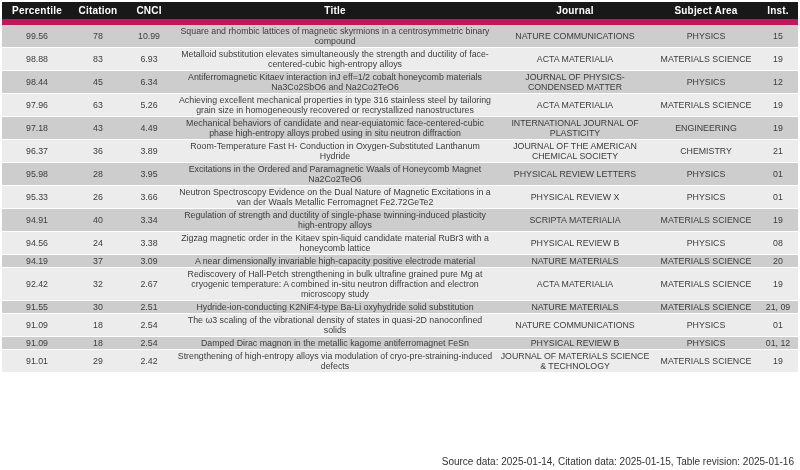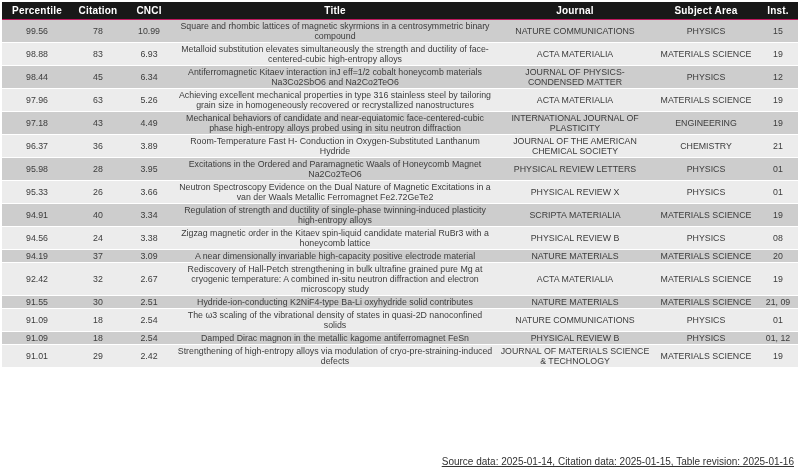--- a/index.html
+++ b/index.html
@@ -22,21 +22,21 @@
     table-layout: fixed;
     width: 796px;
   }
   table.pub-table th {
     background: #181818;
     color: #ffffff;
     font-size: 10px;
     font-weight: bold;
     padding: 3px 2px;
     text-align: center;
-    border-bottom: 1px solid #be185d;
+    border-bottom: 6px solid #be185d;
     letter-spacing: 0.2px;
   }
   table.pub-table td {
     font-size: 8.8px;
     line-height: 10px;
     color: #3c3c3c;
     text-align: center;
     vertical-align: middle;
     padding: 1px 3px;
     border-bottom: 1px solid #ffffff;
@@ -52,21 +52,20 @@
   col.c-subj { width: 104px; }
   col.c-inst { width: 40px; }
   .footnote {
     position: absolute;
     right: 6px;
     bottom: 3px;
     font-size: 10px;
     color: #333333;
     background: #ffffff;
     white-space: nowrap;
-    text-decoration: underline;
   }
 </style>
 </head>
 <body>
 
 <div class="page">
   <table class="pub-table">
     <colgroup>
       <col class="c-pct">
         <col class="c-cit">
@@ -208,21 +207,21 @@
     <td>Rediscovery of Hall-Petch strengthening in bulk ultrafine grained pure Mg at cryogenic temperature: A combined in-situ neutron diffraction and electron microscopy study</td>
     <td>ACTA MATERIALIA</td>
     <td>MATERIALS SCIENCE</td>
     <td>19</td>
   </tr>
 
   <tr>
     <td>91.55</td>
     <td>30</td>
     <td>2.51</td>
-    <td>Hydride-ion-conducting K2NiF4-type Ba-Li oxyhydride solid contributes</td>
+    <td>Hydride-ion-conducting K2NiF4-type Ba-Li oxyhydride solid substitution</td>
     <td>NATURE MATERIALS</td>
     <td>MATERIALS SCIENCE</td>
     <td>21, 09</td>
   </tr>
 
   <tr>
     <td>91.09</td>
     <td>18</td>
     <td>2.54</td>
     <td>The ω3 scaling of the vibrational density of states in quasi-2D nanoconfined solids</td>

